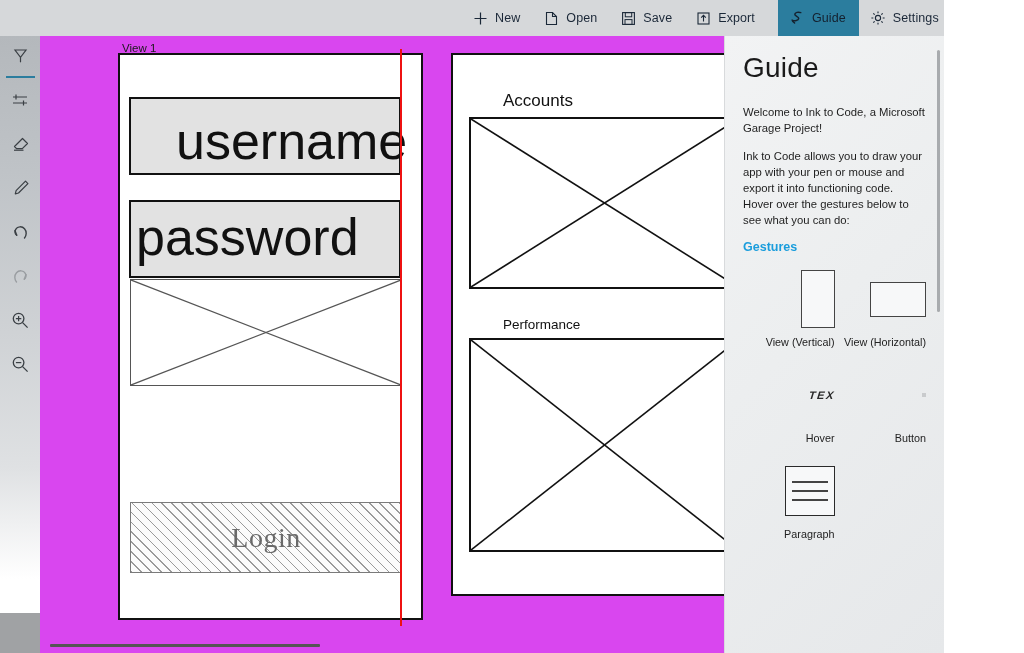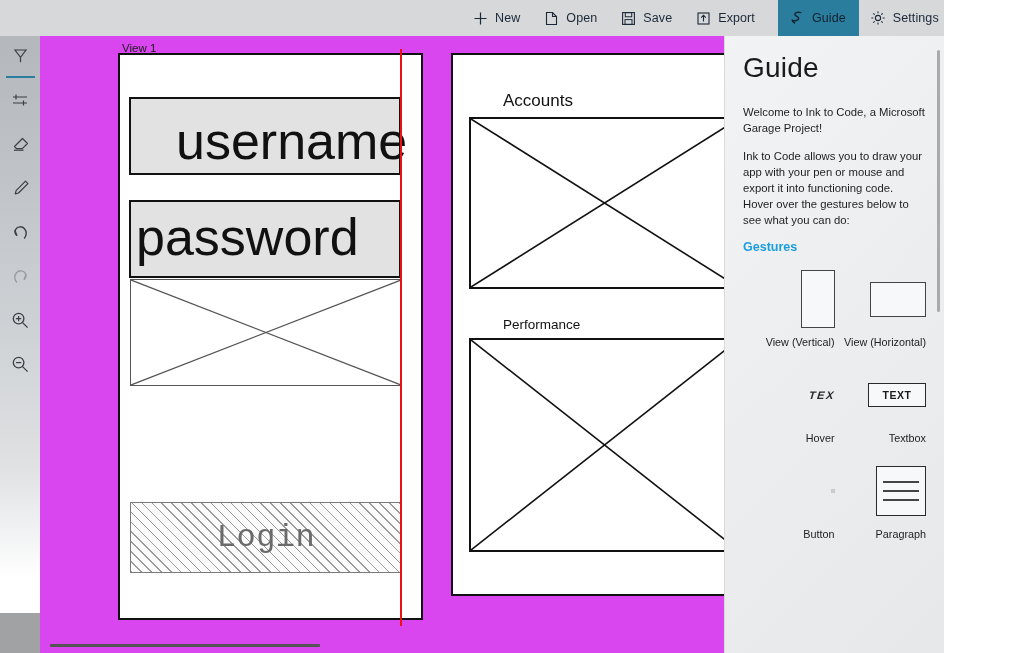--- a/index.html
+++ b/index.html
@@ -114,22 +114,22 @@
 
   .btnbox {
     position: absolute;
     border: 1.5px solid #7a7a7a;
     background-color: #fbfbfb;
     background-image: repeating-linear-gradient(45deg,
         #9a9a9a 0px, #9a9a9a 1px, transparent 1px, transparent 7px);
     display: flex; align-items: center; justify-content: center;
   }
   .btnbox .btntxt {
-    color: #6a6a6a; font-size: 32px; letter-spacing: .5px;
-    font-family: Liberation Mono, monospace;
+    color: #6a6a6a; font-size: 28px; letter-spacing: .5px;
+    font-family: Liberation Serif, serif;
     text-align: right;
   }
 
   .bigtext {
     position: absolute;
     color: #111;
     font-family: "Liberation Sans", sans-serif;
     line-height: 1;
   }
 
@@ -447,26 +447,20 @@
           <div class="gest-label">View (Horizontal)</div>
         </div>
 
         <div class="gest">
           <div class="gest-art">
             <span class="g-label-txt">TEX</span>
           </div>
           <div class="gest-label">Hover</div>
         </div>
 
-        <div class="gest">
-          <div class="gest-art">
-            <span class="g-textbox">TEXT</span>
-          </div>
-          <div class="gest-label">Textbox</div>
-        </div>
 
         <div class="gest">
           <div class="gest-art">
             <span class="g-btn-faint"></span>
           </div>
           <div class="gest-label">Button</div>
         </div>
 
 
         <div class="gest">

